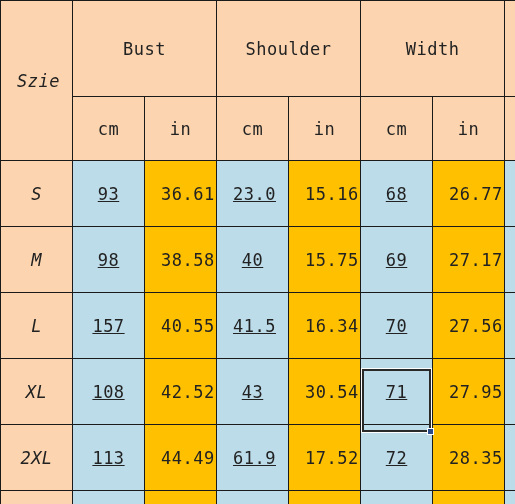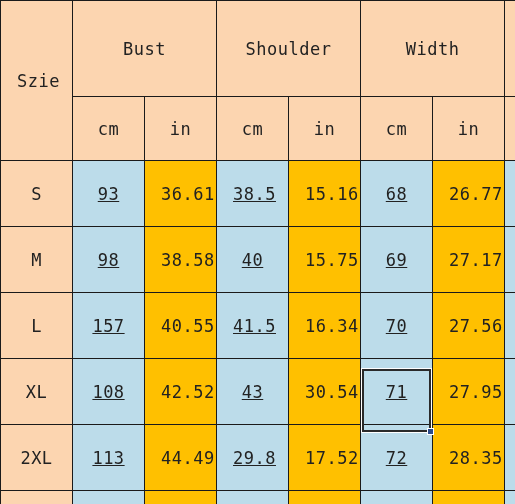--- a/index.html
+++ b/index.html
@@ -54,21 +54,21 @@
   col.col-meas  { width: 72px; }
   col.col-tail  { width: 12px; }
 
   
   tr.r-group  { height: 96px; }
   tr.r-unit   { height: 64px; }
   tr.r-data   { height: 66px; }
 
   
   .group-label { font-size: 18px; }
-  .size-label  { font-size: 18px; }
+  .size-label  { font-size: 18px; font-style: italic; }
 
   
   #selection-box {
     position: absolute;
     left: 362px;
     top: 369px;
     width: 69px;
     height: 63px;
     border: 2px solid #2a2a2a;
     box-shadow: 0 0 0 1px #ffffff;
@@ -124,21 +124,21 @@
         <td class="c-peach">in</td>
         <td class="c-peach">cm</td>
         <td class="c-peach">in</td>
         <td class="c-peach"></td>
       </tr>
 
       <tr class="r-data">
         <td class="c-peach size-label">S</td>
         <td class="c-blue">93</td>
         <td class="c-yellow">36.61</td>
-        <td class="c-blue">38.5</td>
+        <td class="c-blue">23.0</td>
         <td class="c-yellow">15.16</td>
         <td class="c-blue">68</td>
         <td class="c-yellow">26.77</td>
         <td class="c-blue"></td>
       </tr>
 
       <tr class="r-data">
         <td class="c-peach size-label">M</td>
         <td class="c-blue">98</td>
         <td class="c-yellow">38.58</td>
@@ -168,21 +168,21 @@
         <td class="c-yellow">30.54</td>
         <td class="c-blue">71</td>
         <td class="c-yellow">27.95</td>
         <td class="c-blue"></td>
       </tr>
 
       <tr class="r-data">
         <td class="c-peach size-label">2XL</td>
         <td class="c-blue">113</td>
         <td class="c-yellow">44.49</td>
-        <td class="c-blue">29.8</td>
+        <td class="c-blue">61.9</td>
         <td class="c-yellow">17.52</td>
         <td class="c-blue">72</td>
         <td class="c-yellow">28.35</td>
         <td class="c-blue"></td>
       </tr>
 
       <tr class="r-data">
         <td class="c-peach"></td>
         <td class="c-blue"></td>
         <td class="c-yellow"></td>

